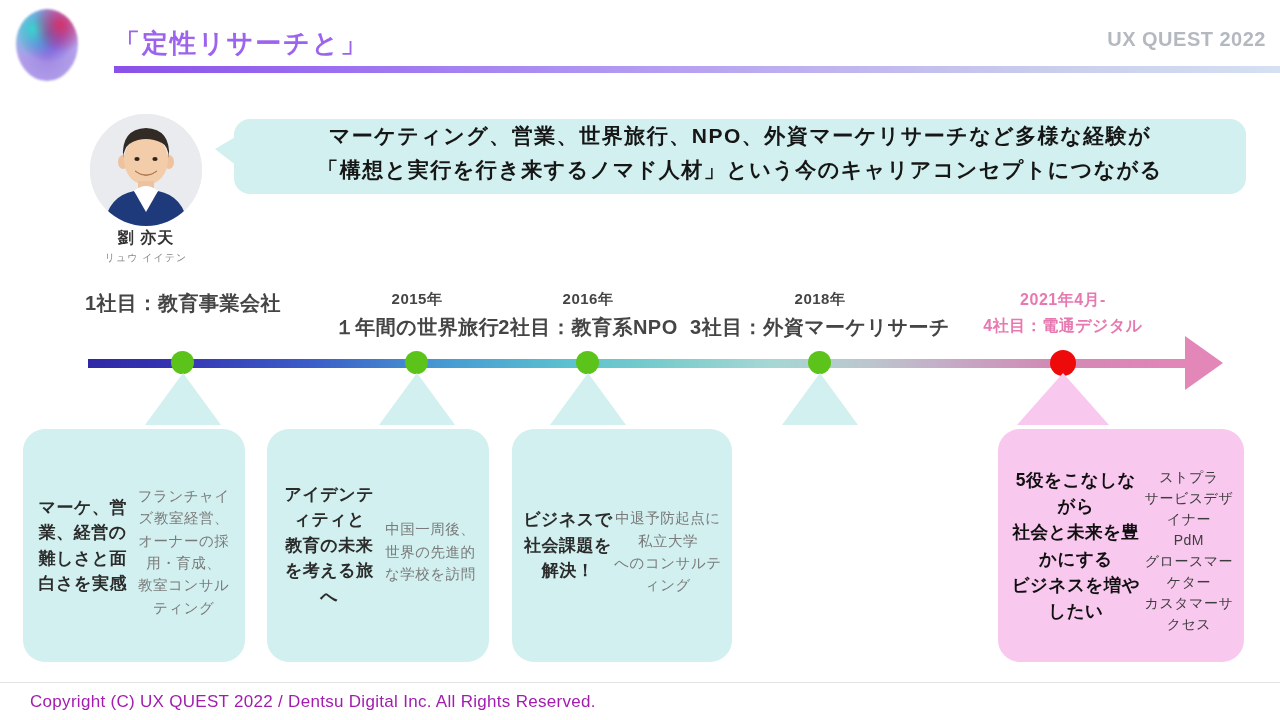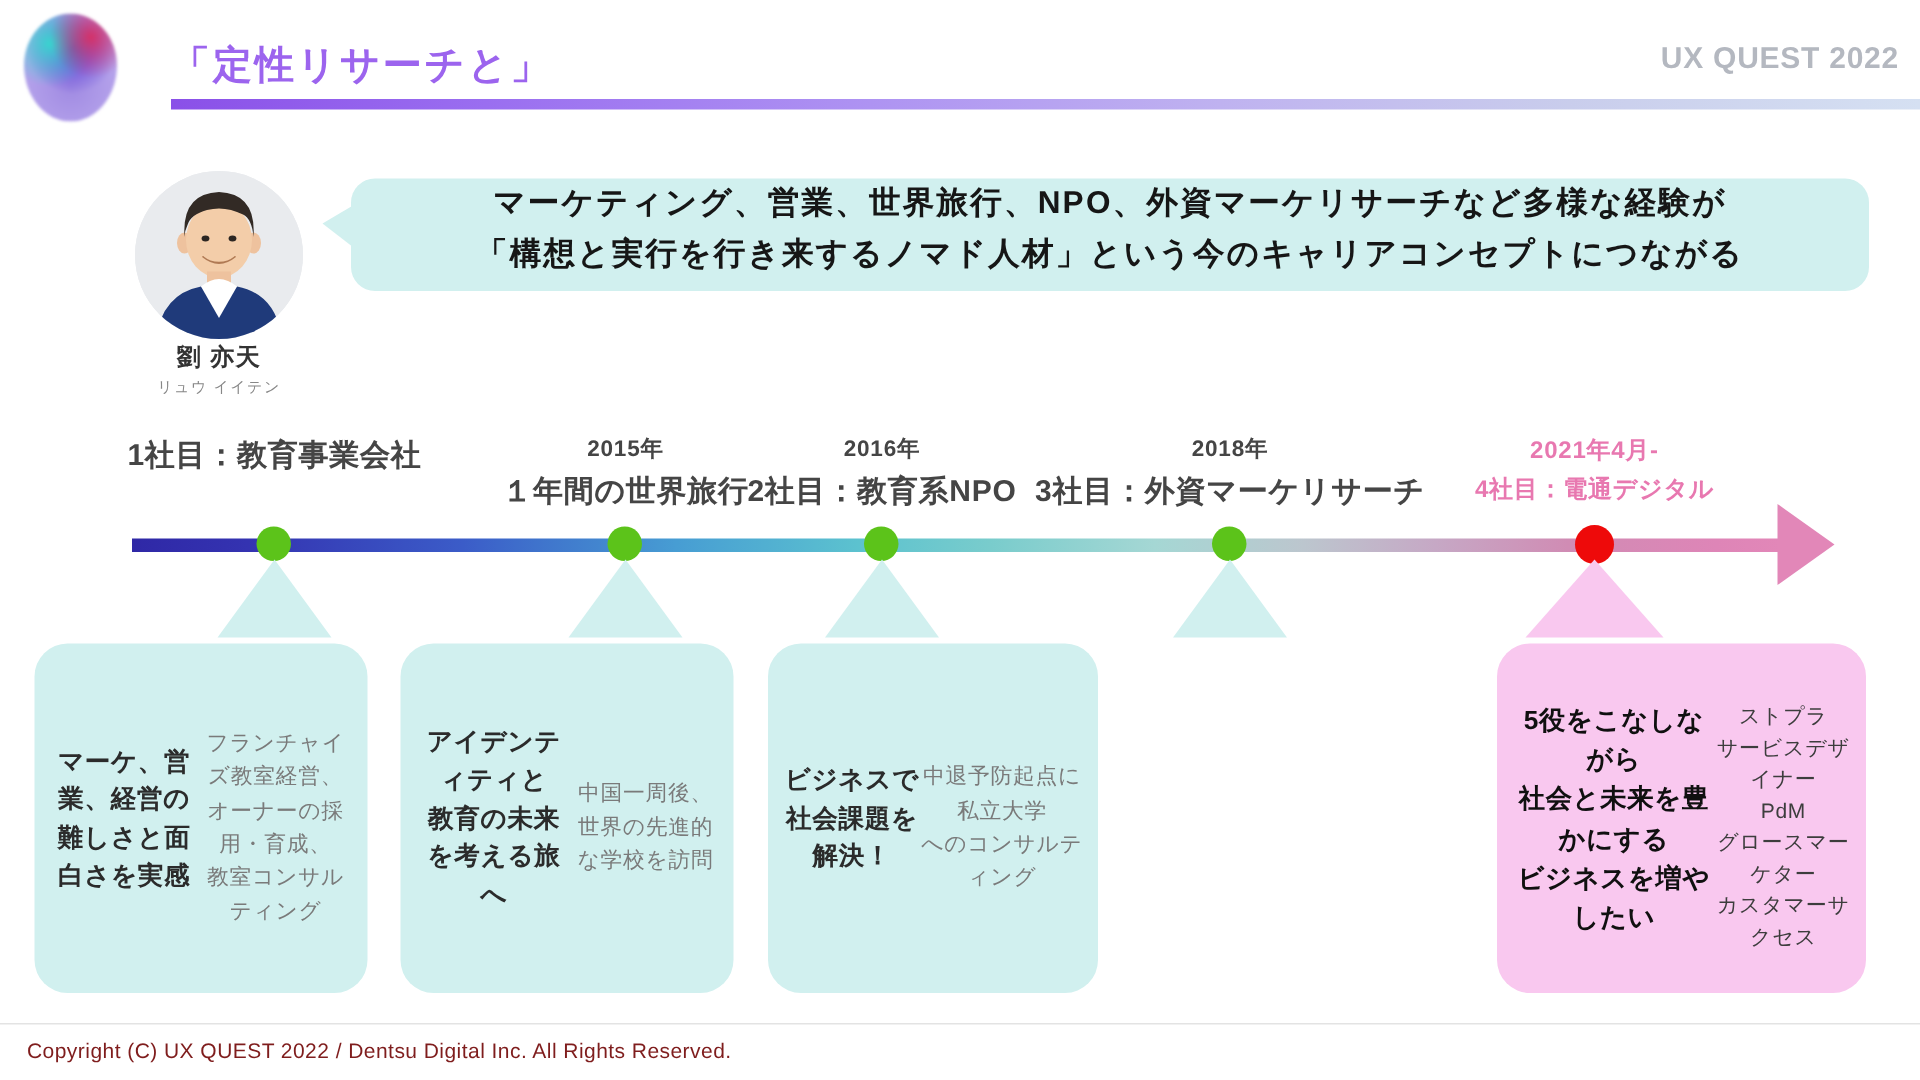--- a/index.html
+++ b/index.html
@@ -68,21 +68,21 @@
     display:flex;flex-direction:row;align-items:center;justify-content:space-between;
     text-align:center;padding:10px;left:var(--bx);width:var(--bw)}
   .cbox.pink{background:#f9c8ef}
   .cbox-title{font-size:17px;font-weight:bold;color:#2b2b2b;line-height:1.5;letter-spacing:.5px}
   .cbox-body{margin-top:13px;font-size:14.5px;color:#7a7a7a;line-height:1.55;letter-spacing:.5px}
   .cbox.pink .cbox-title{color:#101010;font-size:17.5px}
   .cbox.pink .cbox-body{color:#3d3d3d;margin-top:10px;font-size:14px;line-height:1.5}
 
   
   .footer-rule{position:absolute;left:0;top:682px;width:1280px;border-top:1px solid #e3e3e3}
-  .footer-text{position:absolute;left:18px;top:692px;font-size:14px;color:#7f1d1d;letter-spacing:.3px}
+  .footer-text{position:absolute;left:30px;top:692px;font-size:17px;color:#a21caf;letter-spacing:.3px}
 </style>
 </head>
 <body>
 
 <div class="slide">
 
   <div class="logo-orb"></div>
   <h1 class="page-title">「定性リサーチと」</h1>
   <div class="wordmark">UX QUEST 2022</div>
   <div class="header-underline"></div>

